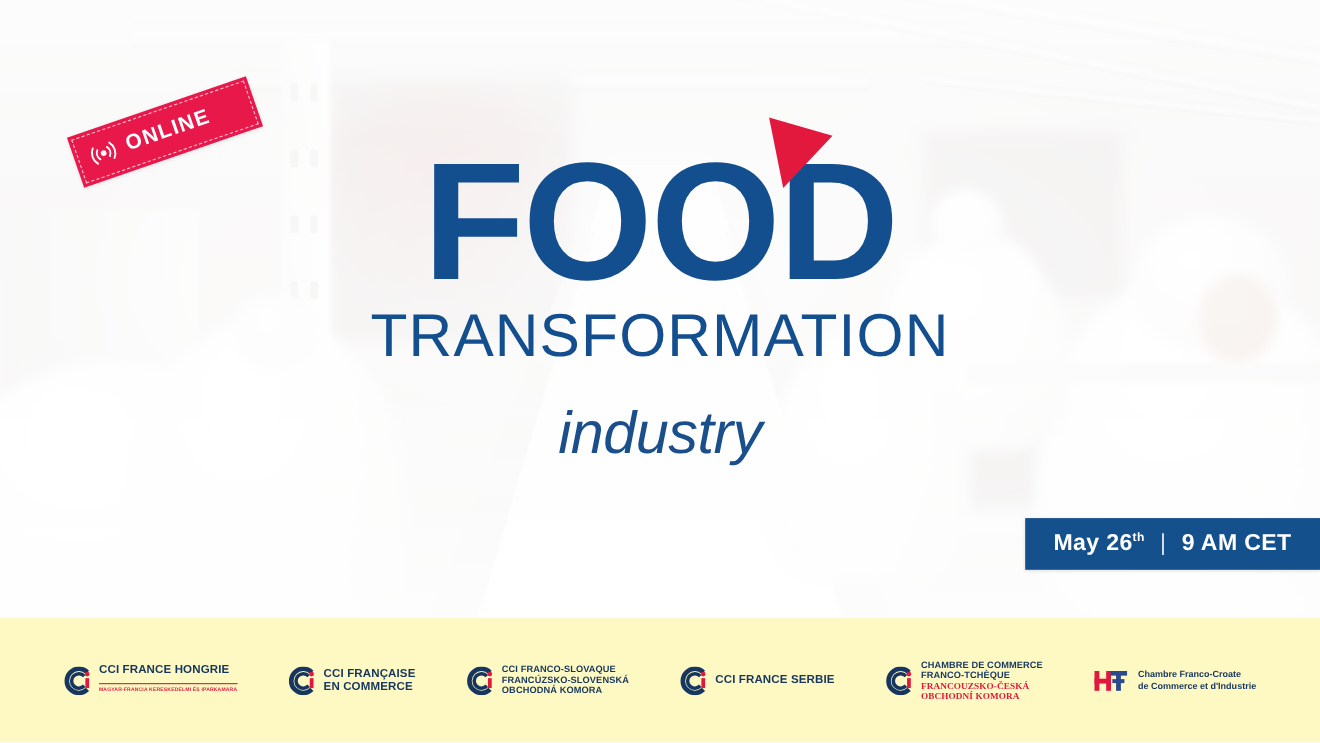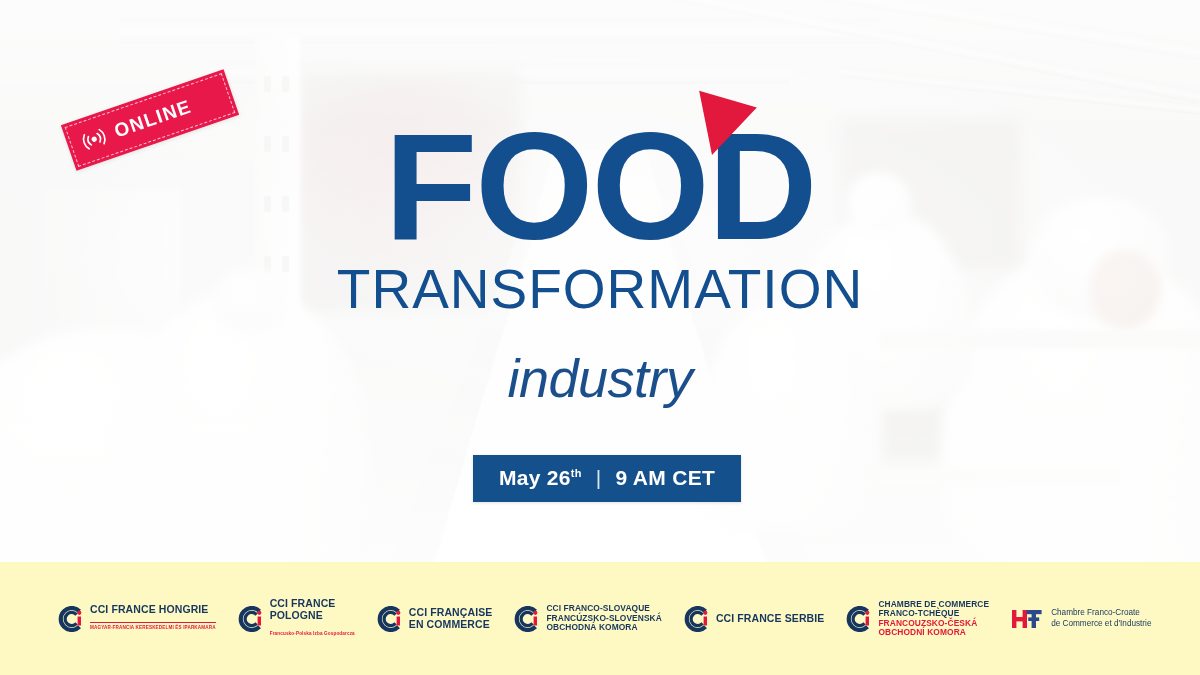--- a/index.html
+++ b/index.html
@@ -141,21 +141,21 @@
     letter-spacing: 1.4px;
     white-space: nowrap;
     position: relative;
   }
   .wifi-ico { position: relative; width: 26px; height: 22px; flex: none; }
 
   
   .lockup {
     position: absolute;
     left: 0; right: 0;
-    top: 114px;
+    top: 130px;
     text-align: center;
   }
   .food-wrap { position: relative; display: inline-block; }
   .food {
     font-size: 152px;
     line-height: .95;
     font-weight: bold;
     color: #134E8E;
     letter-spacing: -2px;
     position: relative;
@@ -181,21 +181,21 @@
   .industry {
     margin-top: 34px;
     font-size: 54px;
     line-height: 1;
     font-style: italic;
     color: #1A4F8B;
     letter-spacing: -.5px;
   }
 
   
-  .datebar-row { margin-top: 50px; text-align: center; padding-left: 14px; }
+  .datebar-row { margin-top: 50px; text-align: right; padding-left: 14px; }
   .datebar {
     display: inline-flex;
     align-items: baseline;
     gap: 12px;
     background: #14508C;
     color: #ffffff;
     padding: 11px 26px 12px;
     font-size: 21px;
     font-weight: bold;
     letter-spacing: .3px;
@@ -220,37 +220,37 @@
   .logo { display: flex; align-items: center; gap: 6px; }
   .cci-mark { width: 26px; height: 26px; flex: none; }
   .logo-text { line-height: 1.12; }
   .lt-main {
     font-size: 10.5px;
     font-weight: bold;
     color: #16365F;
     letter-spacing: .1px;
     white-space: nowrap;
   }
-  .lt-main.red { color: #E2183C; }
+  .lt-main.red { color: #E2183C; font-family: Liberation Serif, serif; }
   .lt-sub {
     margin-top: 3px;
     font-size: 4.6px;
     font-weight: bold;
     color: #E2183C;
     letter-spacing: .15px;
     white-space: nowrap;
     border-top: 1px solid #E2183C;
     padding-top: 2px;
     display: inline-block;
   }
   .lt-sub.plain { border-top: none; padding-top: 3px; }
   .logo.big .lt-main { font-size: 8.4px; }
   .hf-logo { display: flex; align-items: center; gap: 8px; }
   .hf-mark { width: 32px; height: 24px; flex: none; }
-  .hf-text { font-size: 8.2px; font-weight: normal; color: #16365F; line-height: 1.3; white-space: nowrap; }
+  .hf-text { font-size: 8.2px; font-weight: bold; color: #16365F; line-height: 1.3; white-space: nowrap; }
 </style>
 </head>
 <body>
 
 <div id="banner">
 
   <div class="photo">
     <div class="photo-layer">
 
       <div class="beam" style="left:120px;top:18px;width:760px;height:26px;"></div>
@@ -348,35 +348,20 @@
           <rect x="19.6" y="10.5" width="3.4" height="9" fill="#E2183C"></rect>
           <circle cx="21.3" cy="6.8" r="2.1" fill="#E2183C"></circle>
         </svg>
       </span>
       <span class="logo-text">
         <div class="lt-main">CCI FRANCE HONGRIE</div>
         <div class="lt-sub">MAGYAR-FRANCIA KERESKEDELMI ÉS IPARKAMARA</div>
       </span>
     </div>
 
-    <div class="logo">
-      <span class="cci-mark">
-        <svg viewBox="0 0 26 26" width="26" height="26" aria-hidden="true">
-          <path d="M21.5 5.2A11 11 0 1 0 21.5 20.8" stroke="#16365F" stroke-width="4.2" fill="none"></path>
-          <path d="M18.6 8.6A6.6 6.6 0 1 0 18.6 17.4" stroke="#16365F" stroke-width="3.2" fill="none"></path>
-          <rect x="19.6" y="10.5" width="3.4" height="9" fill="#E2183C"></rect>
-          <circle cx="21.3" cy="6.8" r="2.1" fill="#E2183C"></circle>
-        </svg>
-      </span>
-      <span class="logo-text">
-        <div class="lt-main">CCI FRANCE</div>
-        <div class="lt-main">POLOGNE</div>
-        <div class="lt-sub plain">Francusko-Polska Izba Gospodarcza</div>
-      </span>
-    </div>
 
     <div class="logo">
       <span class="cci-mark">
         <svg viewBox="0 0 26 26" width="26" height="26" aria-hidden="true">
           <path d="M21.5 5.2A11 11 0 1 0 21.5 20.8" stroke="#16365F" stroke-width="4.2" fill="none"></path>
           <path d="M18.6 8.6A6.6 6.6 0 1 0 18.6 17.4" stroke="#16365F" stroke-width="3.2" fill="none"></path>
           <rect x="19.6" y="10.5" width="3.4" height="9" fill="#E2183C"></rect>
           <circle cx="21.3" cy="6.8" r="2.1" fill="#E2183C"></circle>
         </svg>
       </span>

